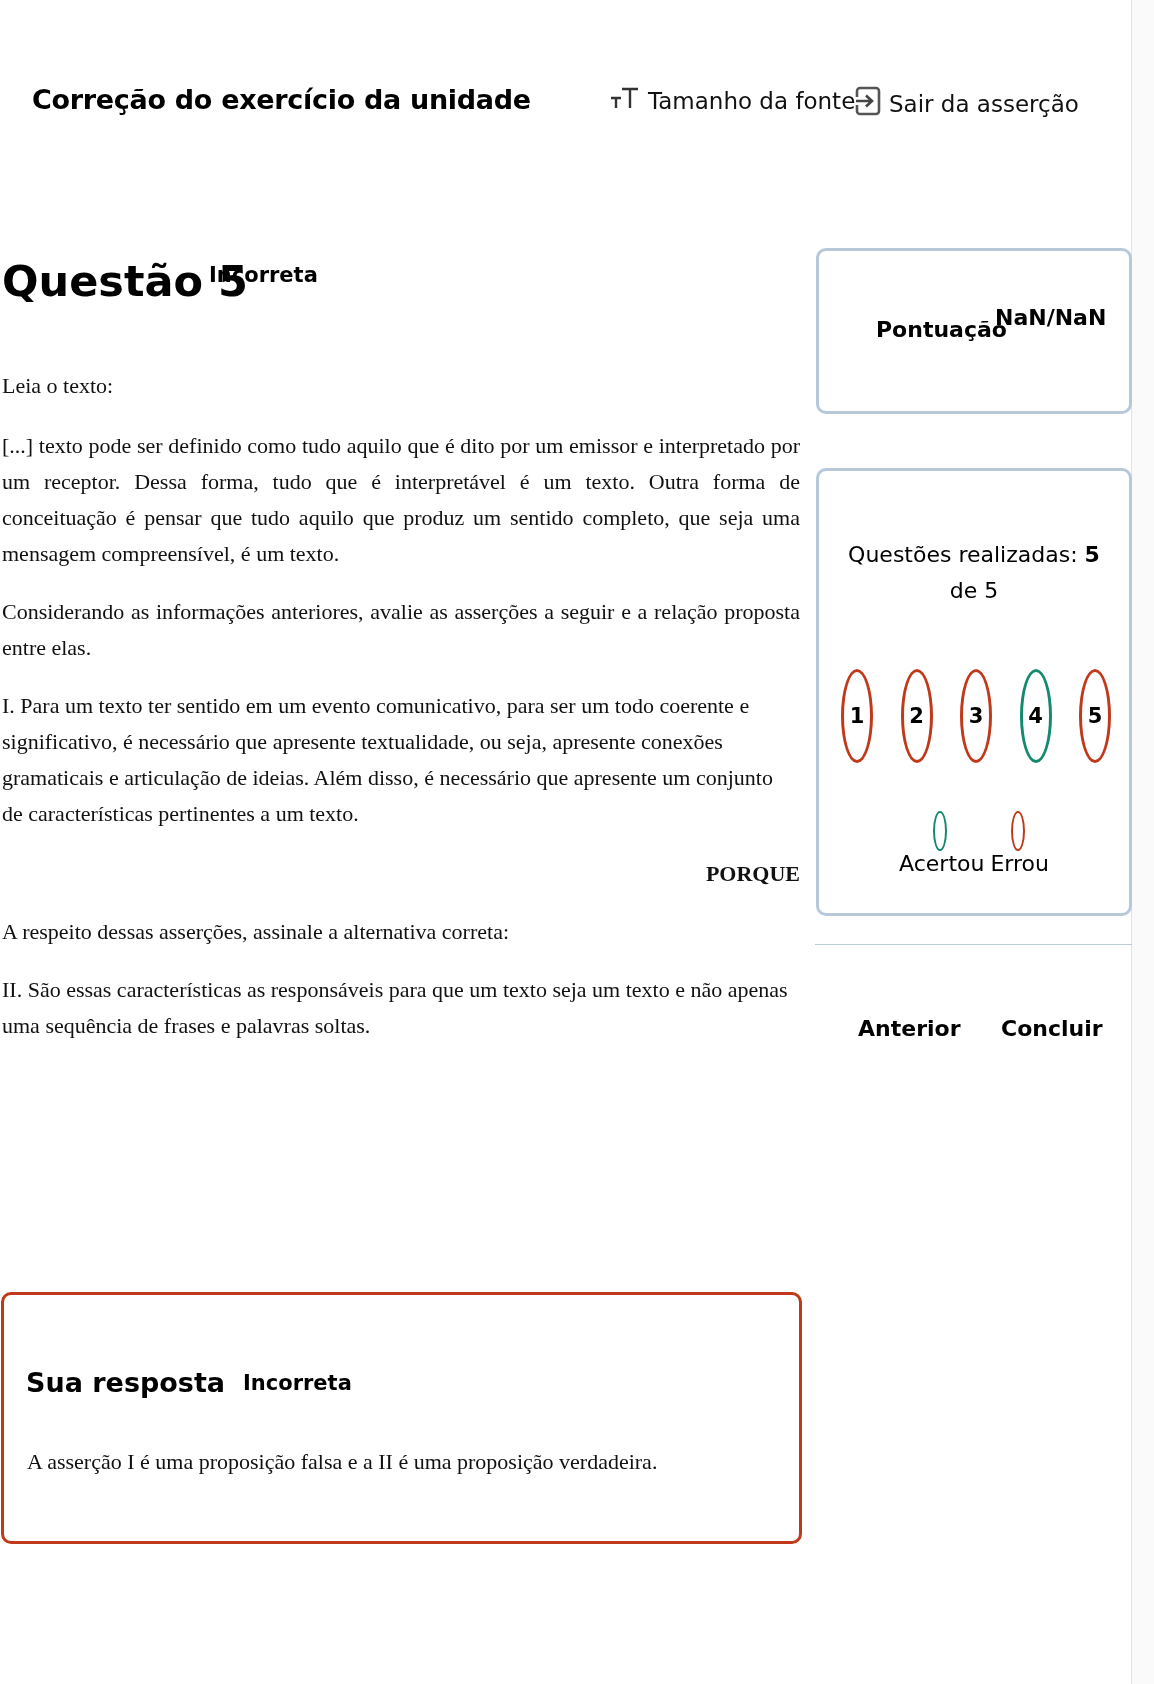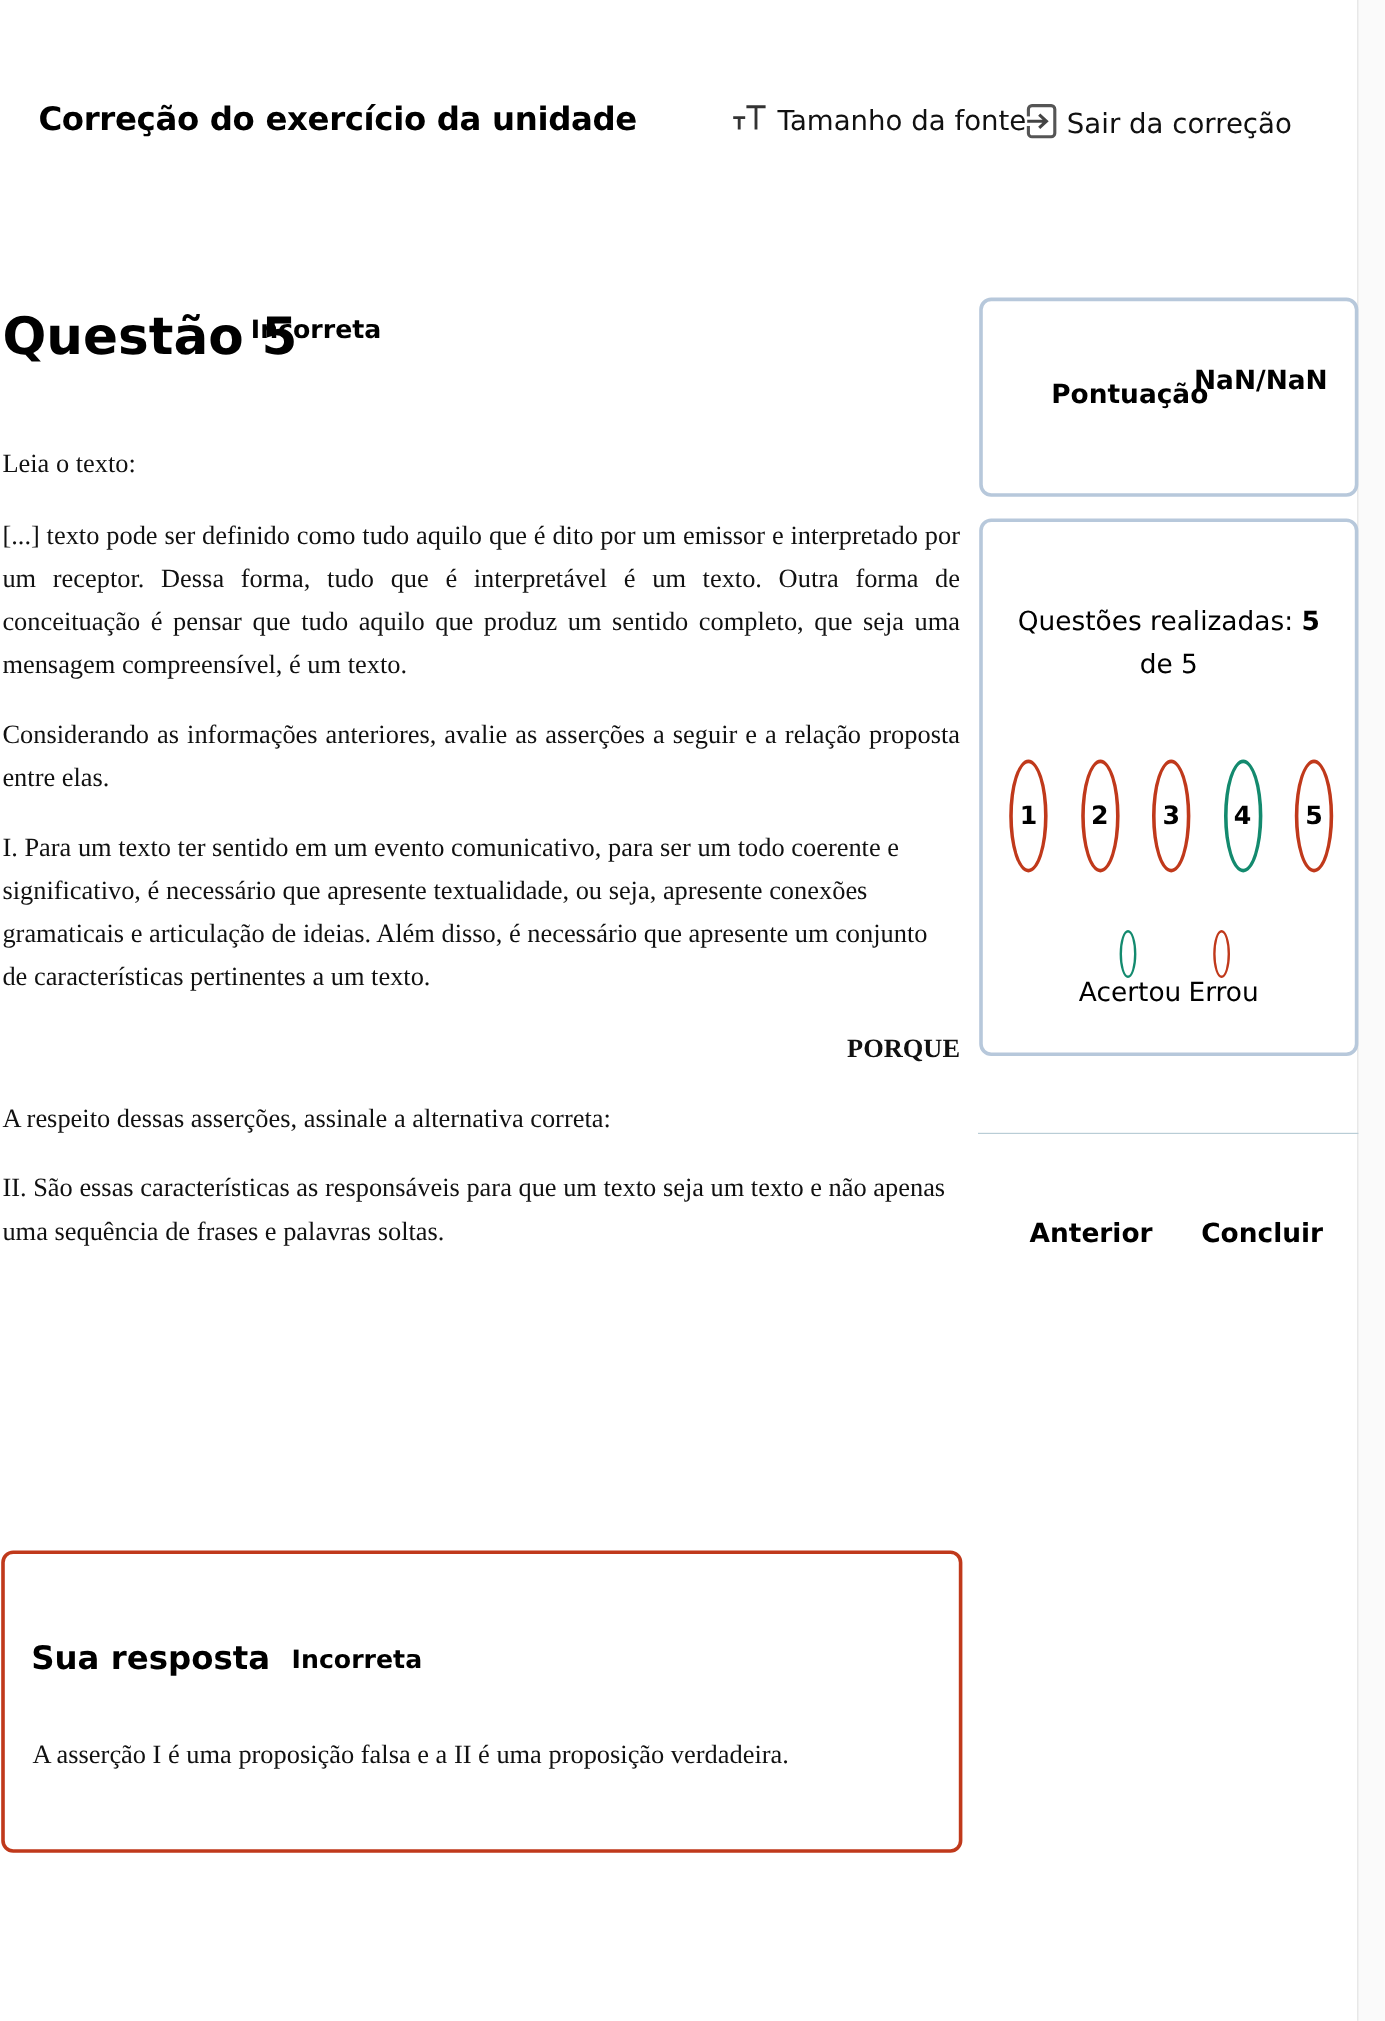--- a/index.html
+++ b/index.html
@@ -122,21 +122,21 @@
       position: absolute;
       left: 176px;
       top: 54px;
       font-weight: bold;
       font-size: 22px;
       white-space: nowrap;
       text-align: right;
     }
     .progress-card {
       left: 816px;
-      top: 432px;
+      top: 468px;
       width: 316px;
       height: 448px;
     }
     .progress-text {
       position: absolute;
       left: 0;
       top: 66px;
       width: 100%;
       text-align: center;
       font-size: 22px;
@@ -270,21 +270,21 @@
   </div>
 
   <div class="header-action exit-btn">
     <span class="icon">
       <svg width="26" height="30" viewBox="0 0 26 30">
         <rect x="2" y="2" width="22" height="26" rx="3" ry="3" stroke="#555" stroke-width="2.6" fill="none"></rect>
         <rect x="0" y="11" width="5" height="8" fill="#fff"></rect>
         <path d="M1 15 H16 M11 9.5 L17 15 L11 20.5" stroke="#444" stroke-width="2.6" fill="none"></path>
       </svg>
     </span>
-    <span>Sair da correção</span>
+    <span>Sair da asserção</span>
   </div>
 </div>
 
 <div class="q-title">Questão 5</div>
 <div class="q-status">Incorreta</div>
 
 <div class="q-body">
   <p>Leia o texto:</p>
   <p class="justify gap-s">[...] texto pode ser definido como tudo aquilo que é dito por um emissor e interpretado por um receptor. Dessa forma, tudo que é interpretável é um texto. Outra forma de conceituação é pensar que tudo aquilo que produz um sentido completo, que seja uma mensagem compreensível, é um texto.</p>
   <p class="justify gap-m">Considerando as informações anteriores, avalie as asserções a seguir e a relação proposta entre elas.</p>

